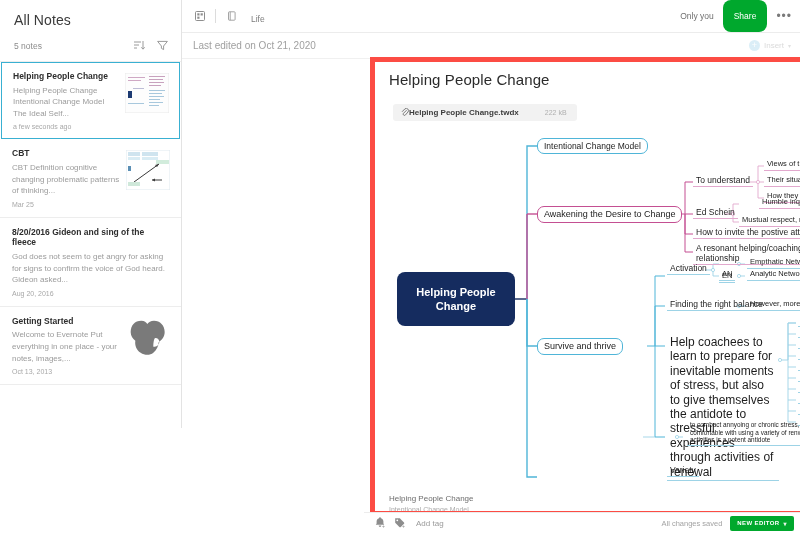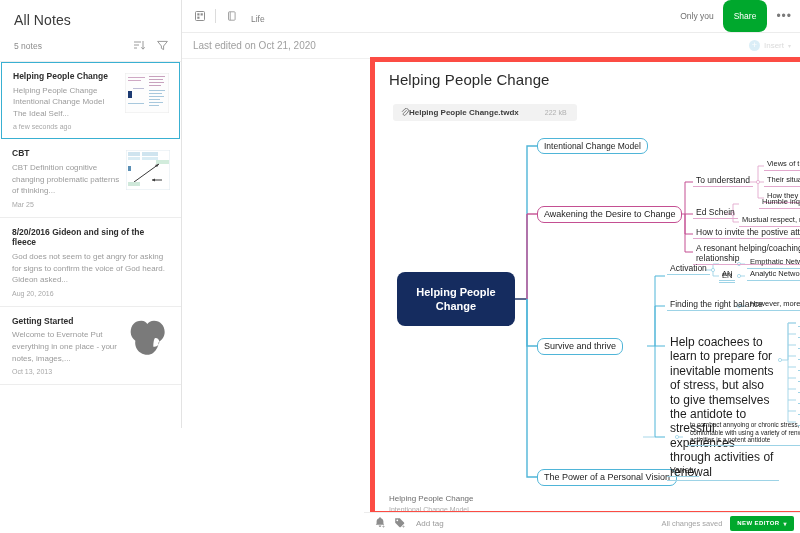--- a/index.html
+++ b/index.html
@@ -414,21 +414,20 @@
           </svg>
 
           <div class="mm-root" style="left:22px; top:148px; width:118px; height:54px;">Helping People Change</div>
 
           <div class="mm-node mm-box cy" style="left:162px; top:14px;">Intentional Change Model</div>
 
           <div class="mm-node mm-box" style="left:162px; top:82px; font-size:9px;">Awakening the Desire to Change</div>
 
           <div class="mm-node mm-box cy" style="left:162px; top:214px; font-size:9px;">Survive and thrive</div>
 
-          <div class="mm-node mm-box cy" style="left:162px; top:345px; font-size:9px;">The Power of a Personal Vision</div>
 
           <div class="mm-node mm-plain big" style="left:318px; top:51px;">To understand</div>
           <div class="mm-node mm-plain" style="left:389px; top:36px;">Views of the world</div>
           <div class="mm-node mm-plain" style="left:389px; top:52px;">Their situation</div>
           <div class="mm-node mm-plain" style="left:389px; top:68px;">How they feel</div>
 
           <div class="mm-node mm-plain big" style="left:318px; top:83px;">Ed Schein</div>
           <div class="mm-node mm-plain" style="left:384px; top:74px;">Humble inquiry</div>
           <div class="mm-node mm-plain" style="left:364px; top:92px;">Mustual respect, mutual trust</div>
 

